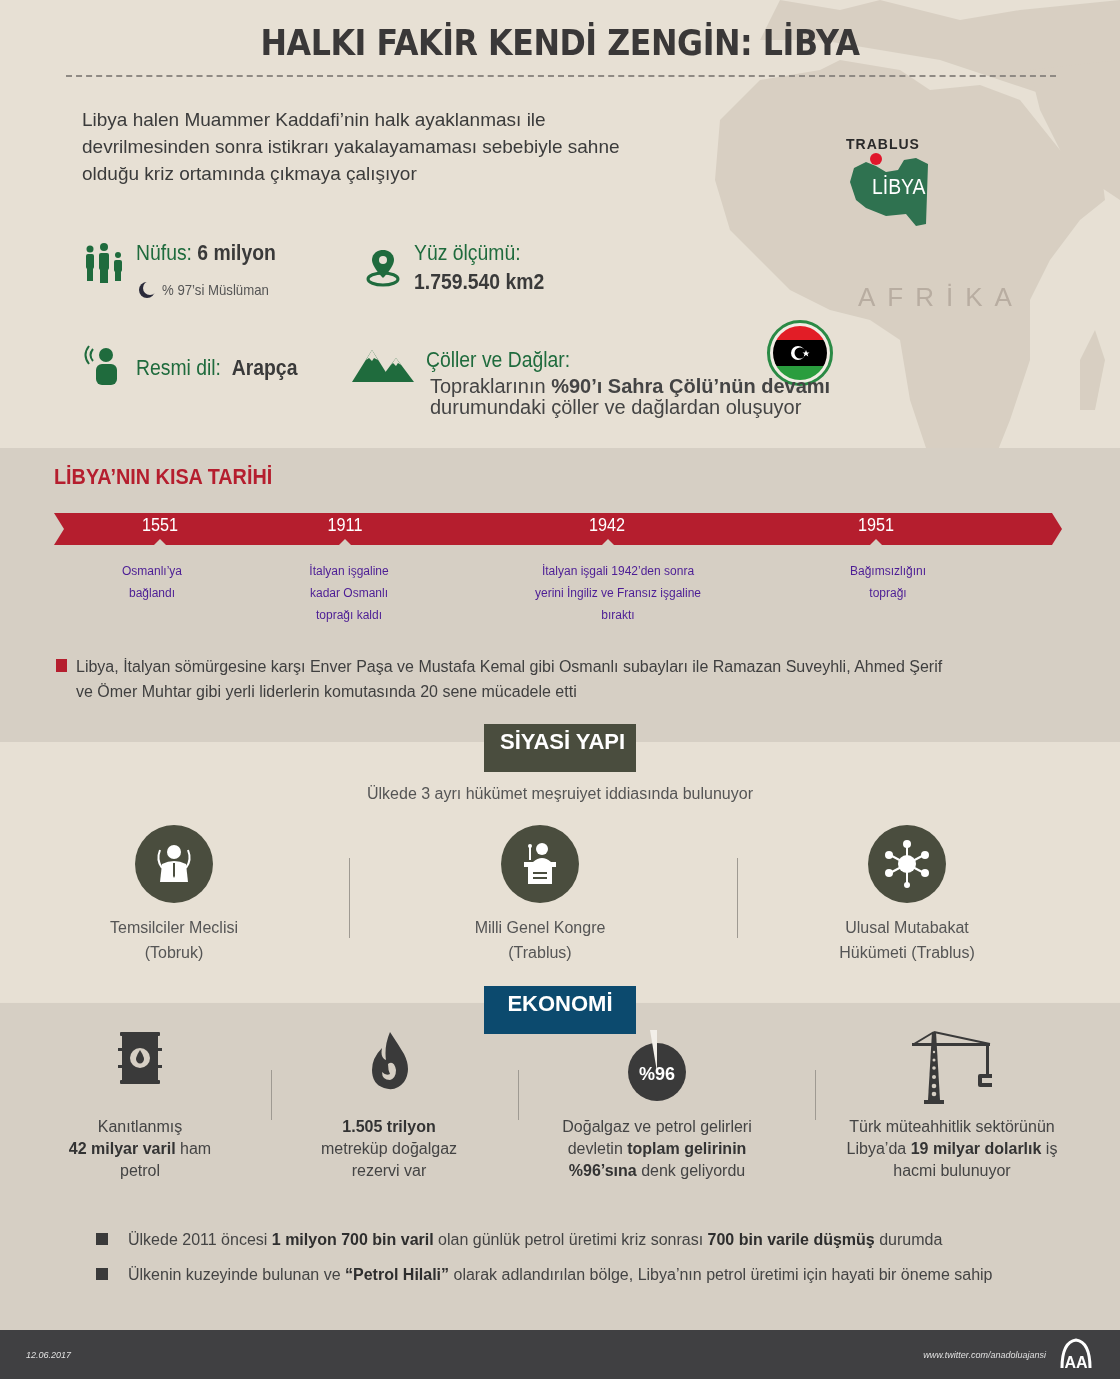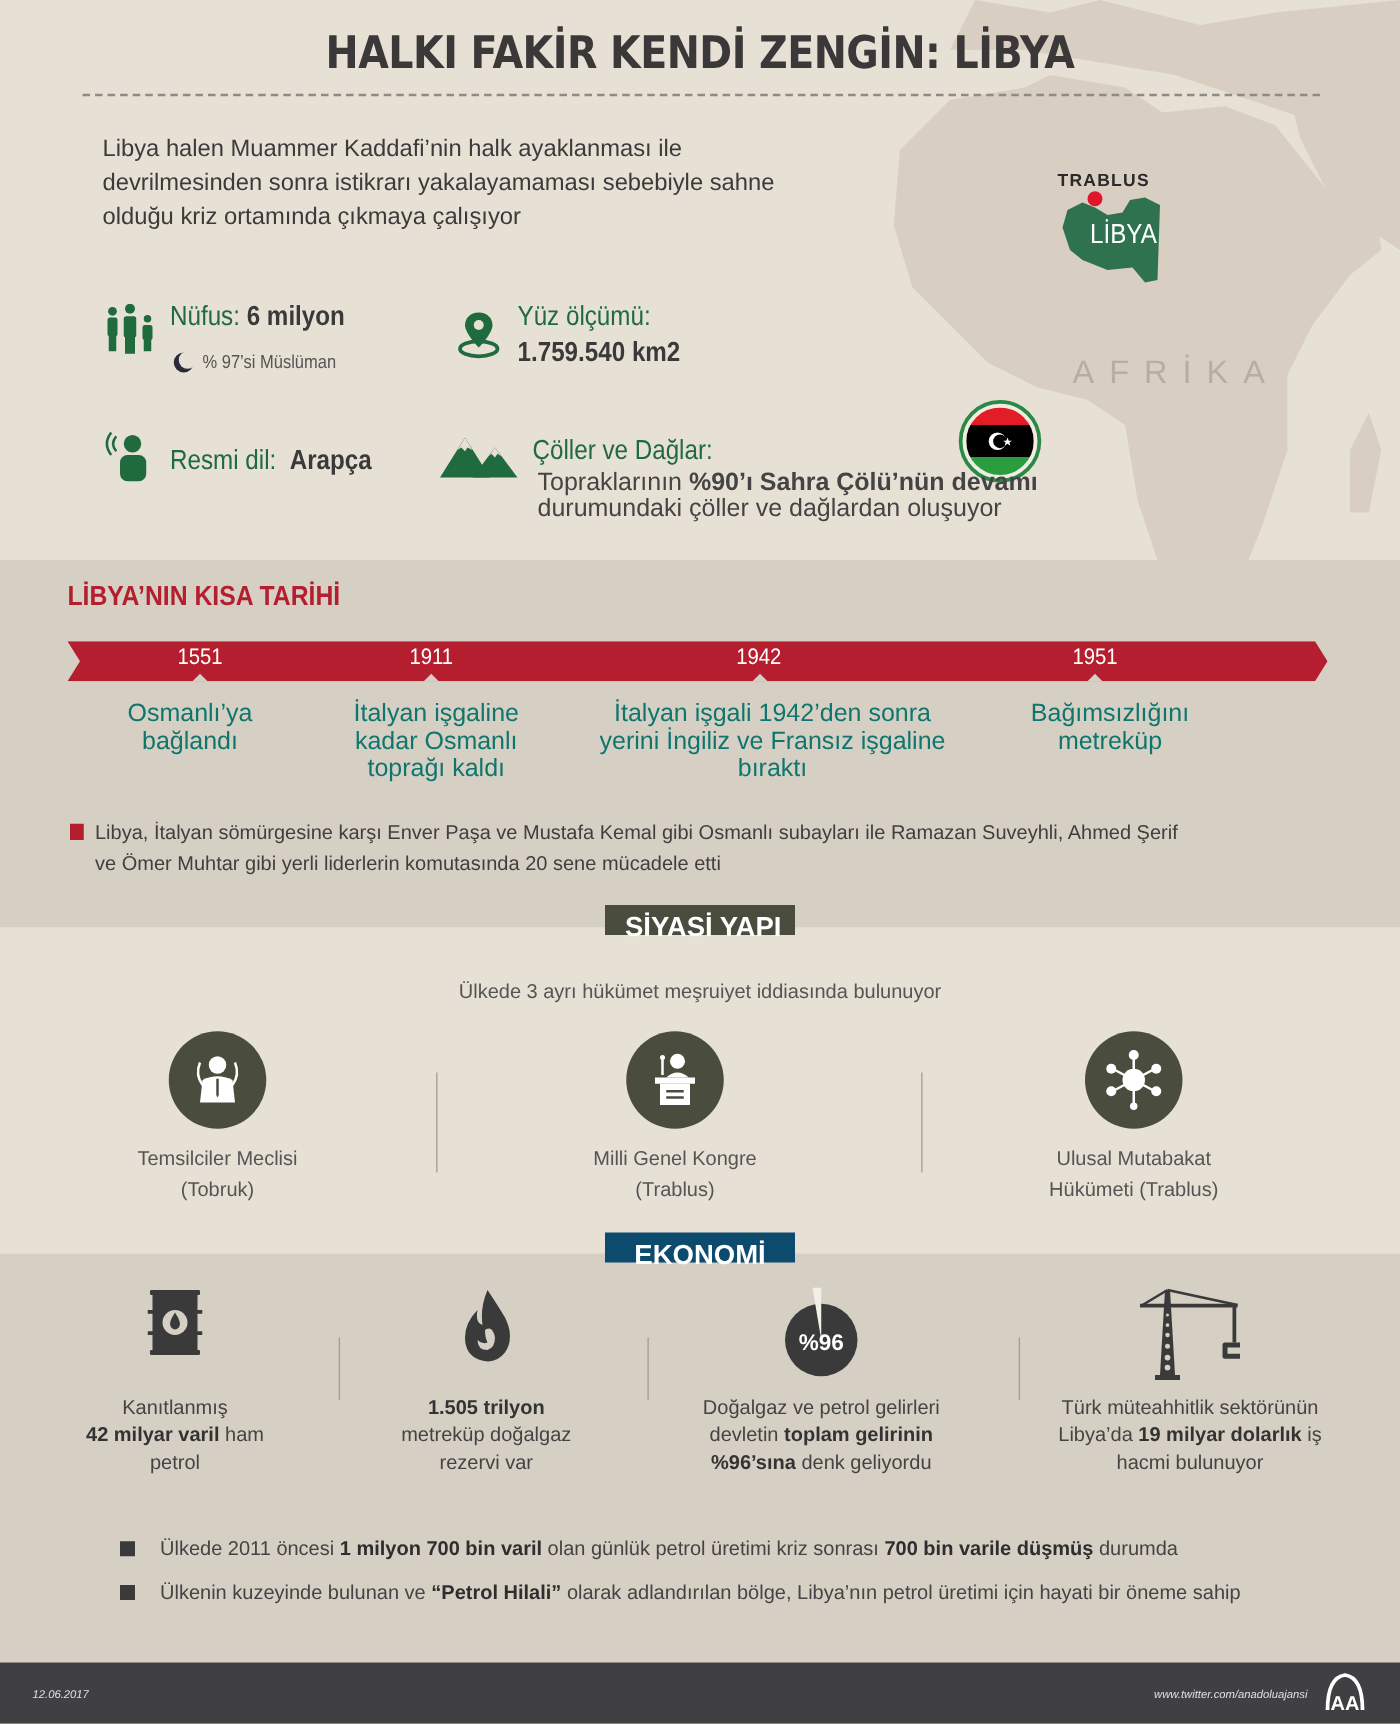--- a/index.html
+++ b/index.html
@@ -13,26 +13,26 @@
   .s-label { font-size: 22px; color: #1f6b3d; transform: scaleX(0.88); transform-origin: left; white-space: nowrap; }
   .s-label b { color: #3a3a3a; }
   .s-sub { font-size: 15px; color: #555; transform: scaleX(0.88); transform-origin: left; white-space: nowrap; }
   .s-desc { font-size: 20px; color: #444; line-height: 21px; white-space: nowrap; }
   .map-label-trablus { position: absolute; left: 846px; top: 136px; font-size: 14px; font-weight: 700; letter-spacing: 1px; color: #2a2a2a; }
   .afrika { position: absolute; left: 858px; top: 282px; font-size: 26px; letter-spacing: 12px; color: #b8ada1; }
   .sec-hist { position: absolute; left: 0; top: 448px; width: 1120px; height: 294px; background: #d6cfc4; }
   .hist-title { position: absolute; left: 54px; top: 464px; font-size: 22px; font-weight: 900; color: #b51e2e; transform: scaleX(0.9); transform-origin: left; }
   .timeline { position: absolute; left: 54px; top: 513px; width: 1008px; height: 32px; }
   .tl-year { position: absolute; top: 515px; font-size: 18px; color: #fff; transform: translateX(-50%) scaleX(0.9); }
-  .tl-caption { position: absolute; top: 560px; font-size: 20px; line-height: 22px; color: #0f766e; text-align: center; transform: translateX(-50%); white-space: nowrap; }
+  .tl-caption { position: absolute; top: 560px; font-size: 12px; line-height: 22px; color: #4c1d95; text-align: center; transform: translateX(-50%); white-space: nowrap; }
   .note { position: absolute; left: 56px; top: 654px; font-size: 16px; line-height: 25px; color: #3f3f3f; width: 960px; }
   .note .sq { position: absolute; left: 0; top: 5px; width: 11px; height: 13px; background: #b51e2e; }
   .note p { padding-left: 20px; }
   .sec-pol { position: absolute; left: 0; top: 742px; width: 1120px; height: 260px; background: #e7e0d4; }
-  .badge { position: absolute; left: 50%; transform: translateX(-50%); height: 24px; padding: 0 16px; font-size: 22px; font-weight: 900; color: #fff; line-height: 36px; white-space: nowrap; }
+  .badge { position: absolute; left: 50%; transform: translateX(-50%); height: 48px; padding: 0 16px; font-size: 22px; font-weight: 900; color: #fff; line-height: 36px; white-space: nowrap; }
   .badge-pol { top: 724px; background: #4a4d3e; width: 152px; text-align: center; }
   .badge-eco { top: 986px; background: #0c4a6e; width: 152px; text-align: center; }
   .pol-sub { position: absolute; top: 785px; left: 0; width: 1120px; text-align: center; font-size: 16px; color: #555; }
   .pol-item { position: absolute; top: 825px; width: 240px; text-align: center; transform: translateX(-50%); }
   .pol-circle { width: 78px; height: 78px; border-radius: 50%; background: #4a4d3e; margin: 0 auto; display: flex; align-items: center; justify-content: center; }
   .pol-label { margin-top: 12px; font-size: 16px; line-height: 25px; color: #555; }
   .vline { position: absolute; width: 1px; background: #9f9a92; }
   .sec-eco { position: absolute; left: 0; top: 1003px; width: 1120px; height: 327px; background: #d6cfc4; }
   .eco-item { position: absolute; top: 1030px; width: 240px; text-align: center; transform: translateX(-50%); }
   .eco-icon { height: 80px; display: flex; align-items: flex-start; justify-content: center; }
@@ -167,21 +167,21 @@
     <div>kadar Osmanlı</div>
     <div>toprağı kaldı</div>
 </div>
 <div class="tl-caption" style="left:618px;">
   <div>İtalyan işgali 1942’den sonra</div>
     <div>yerini İngiliz ve Fransız işgaline</div>
     <div>bıraktı</div>
 </div>
 <div class="tl-caption" style="left:888px;">
   <div>Bağımsızlığını</div>
-    <div>metreküp</div>
+    <div>toprağı</div>
 </div>
 
 <div class="note">
   <span class="sq"></span>
   <p>Libya, İtalyan sömürgesine karşı Enver Paşa ve Mustafa Kemal gibi Osmanlı subayları ile Ramazan Suveyhli, Ahmed Şerif</p>
   <p>ve Ömer Muhtar gibi yerli liderlerin komutasında 20 sene mücadele etti</p>
 </div>
 
 <div class="sec-pol"></div>
 <div class="badge badge-pol">SİYASİ YAPI</div>

